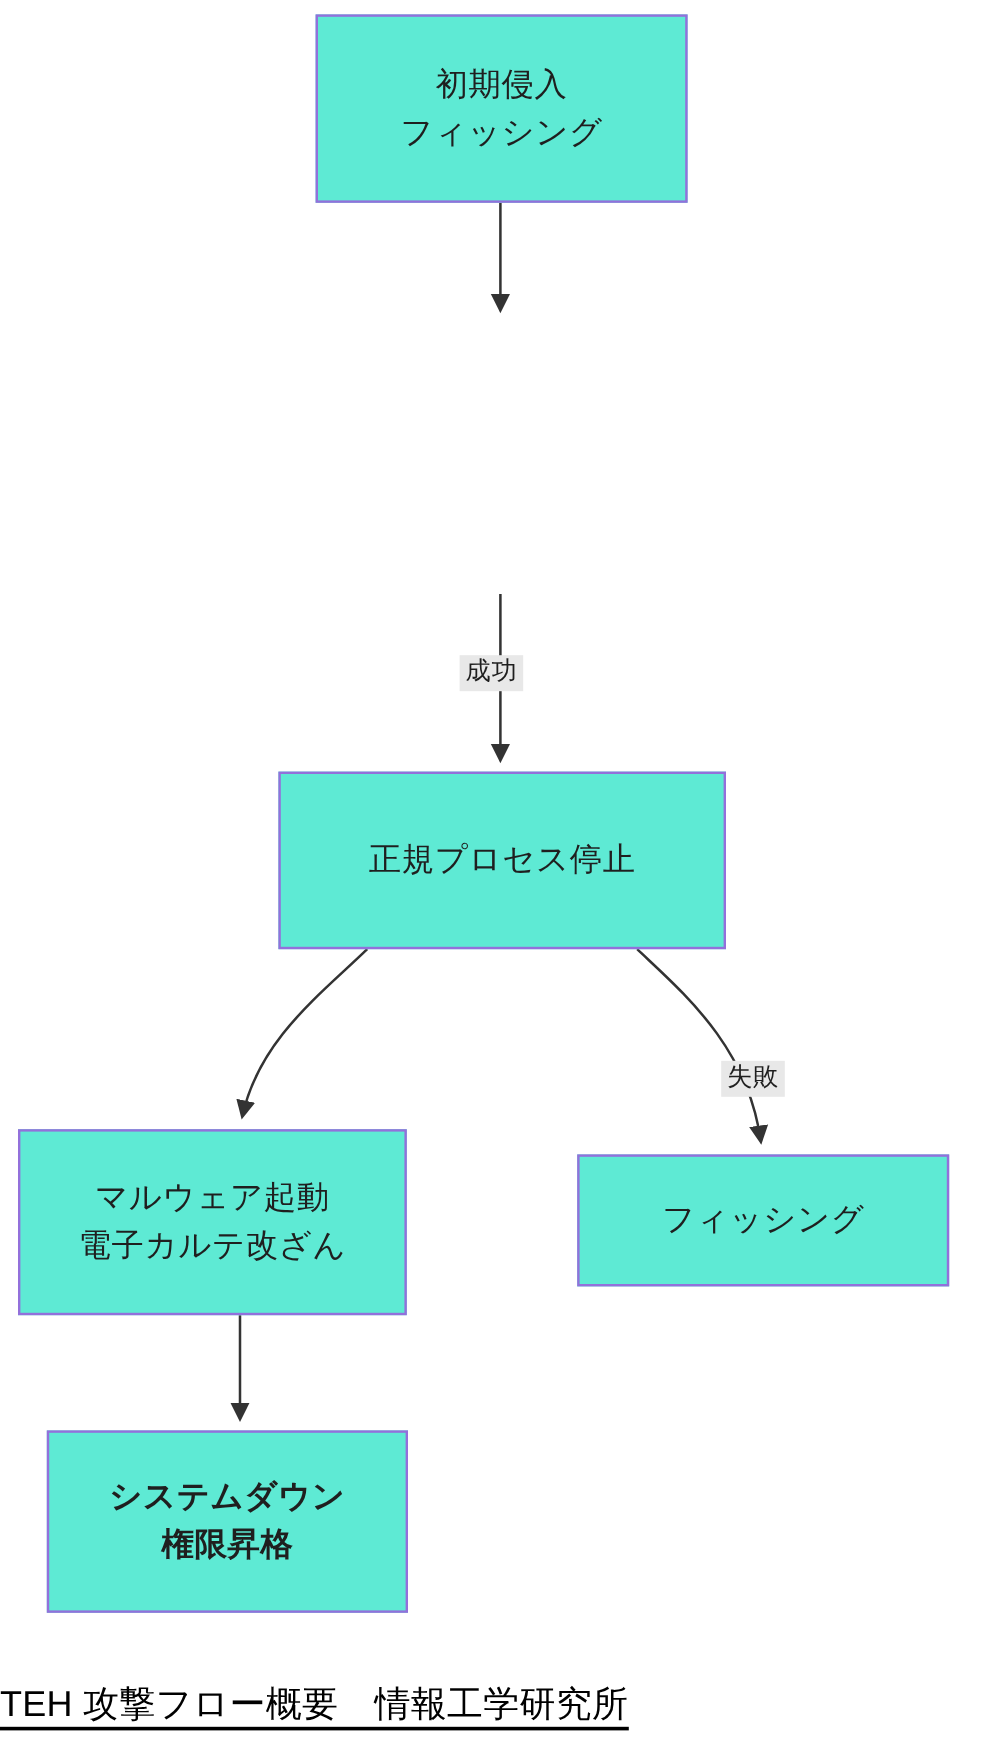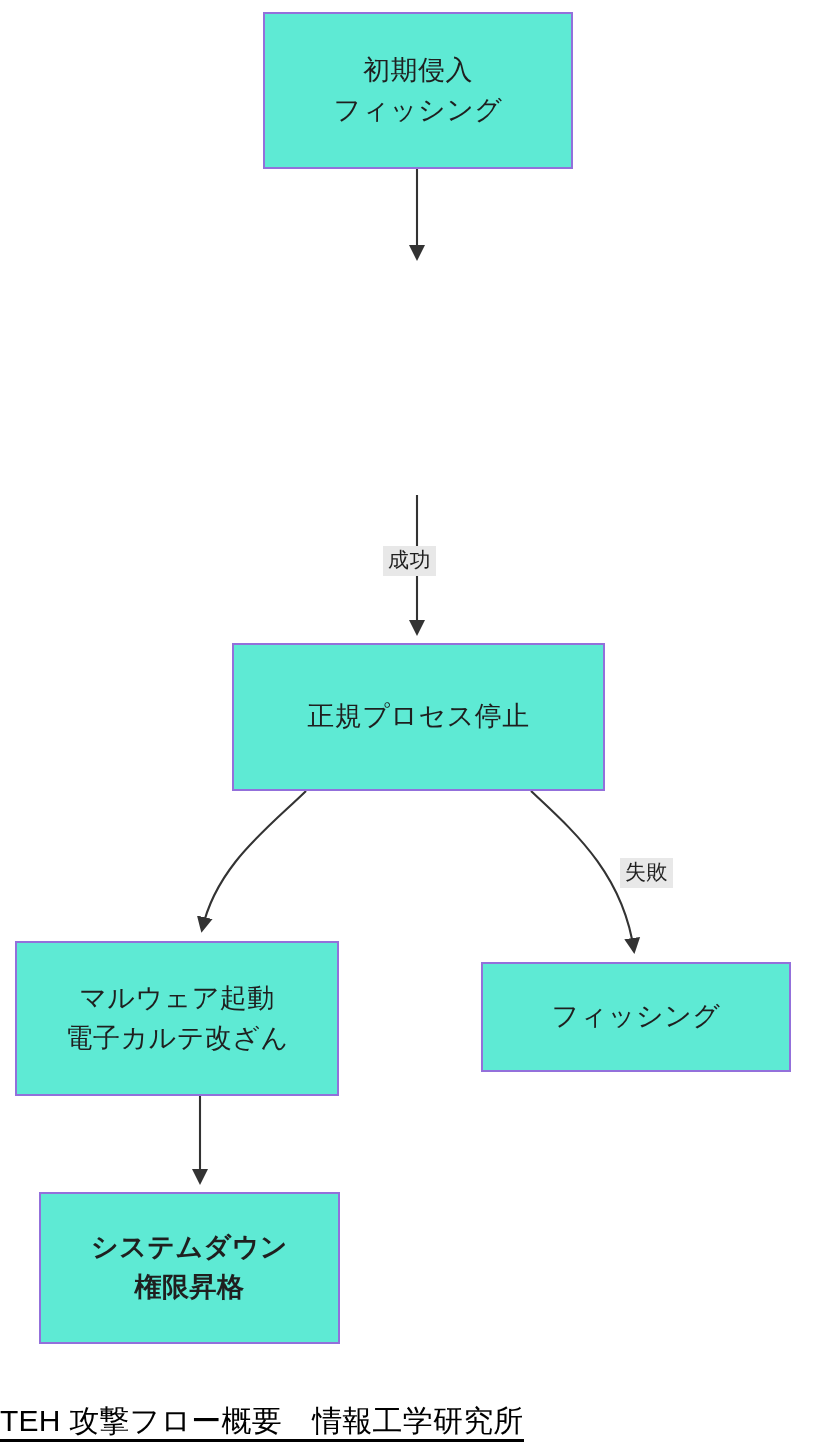--- a/index.html
+++ b/index.html
@@ -151,21 +151,21 @@
     <span class="node-line">フィッシング</span>
   </div>
 
 
   <div class="edge-label" style="left:383px; top:546px;">成功</div>
 
   <div class="node" style="left:232px; top:643px; width:373px; height:148px;">
     <span class="node-line">正規プロセス停止</span>
   </div>
 
-  <div class="edge-label" style="left:601px; top:858px;margin-left:19px;">失敗</div>
+  <div class="edge-label" style="left:601px; top:884px;">失敗</div>
 
   <div class="node" style="left:15px; top:941px; width:324px; height:155px;">
     <span class="node-line">マルウェア起動</span>
     <span class="node-line">電子カルテ改ざん</span>
   </div>
 
   <div class="node" style="left:481px; top:962px; width:310px; height:110px;">
     <span class="node-line">フィッシング</span>
   </div>
 

